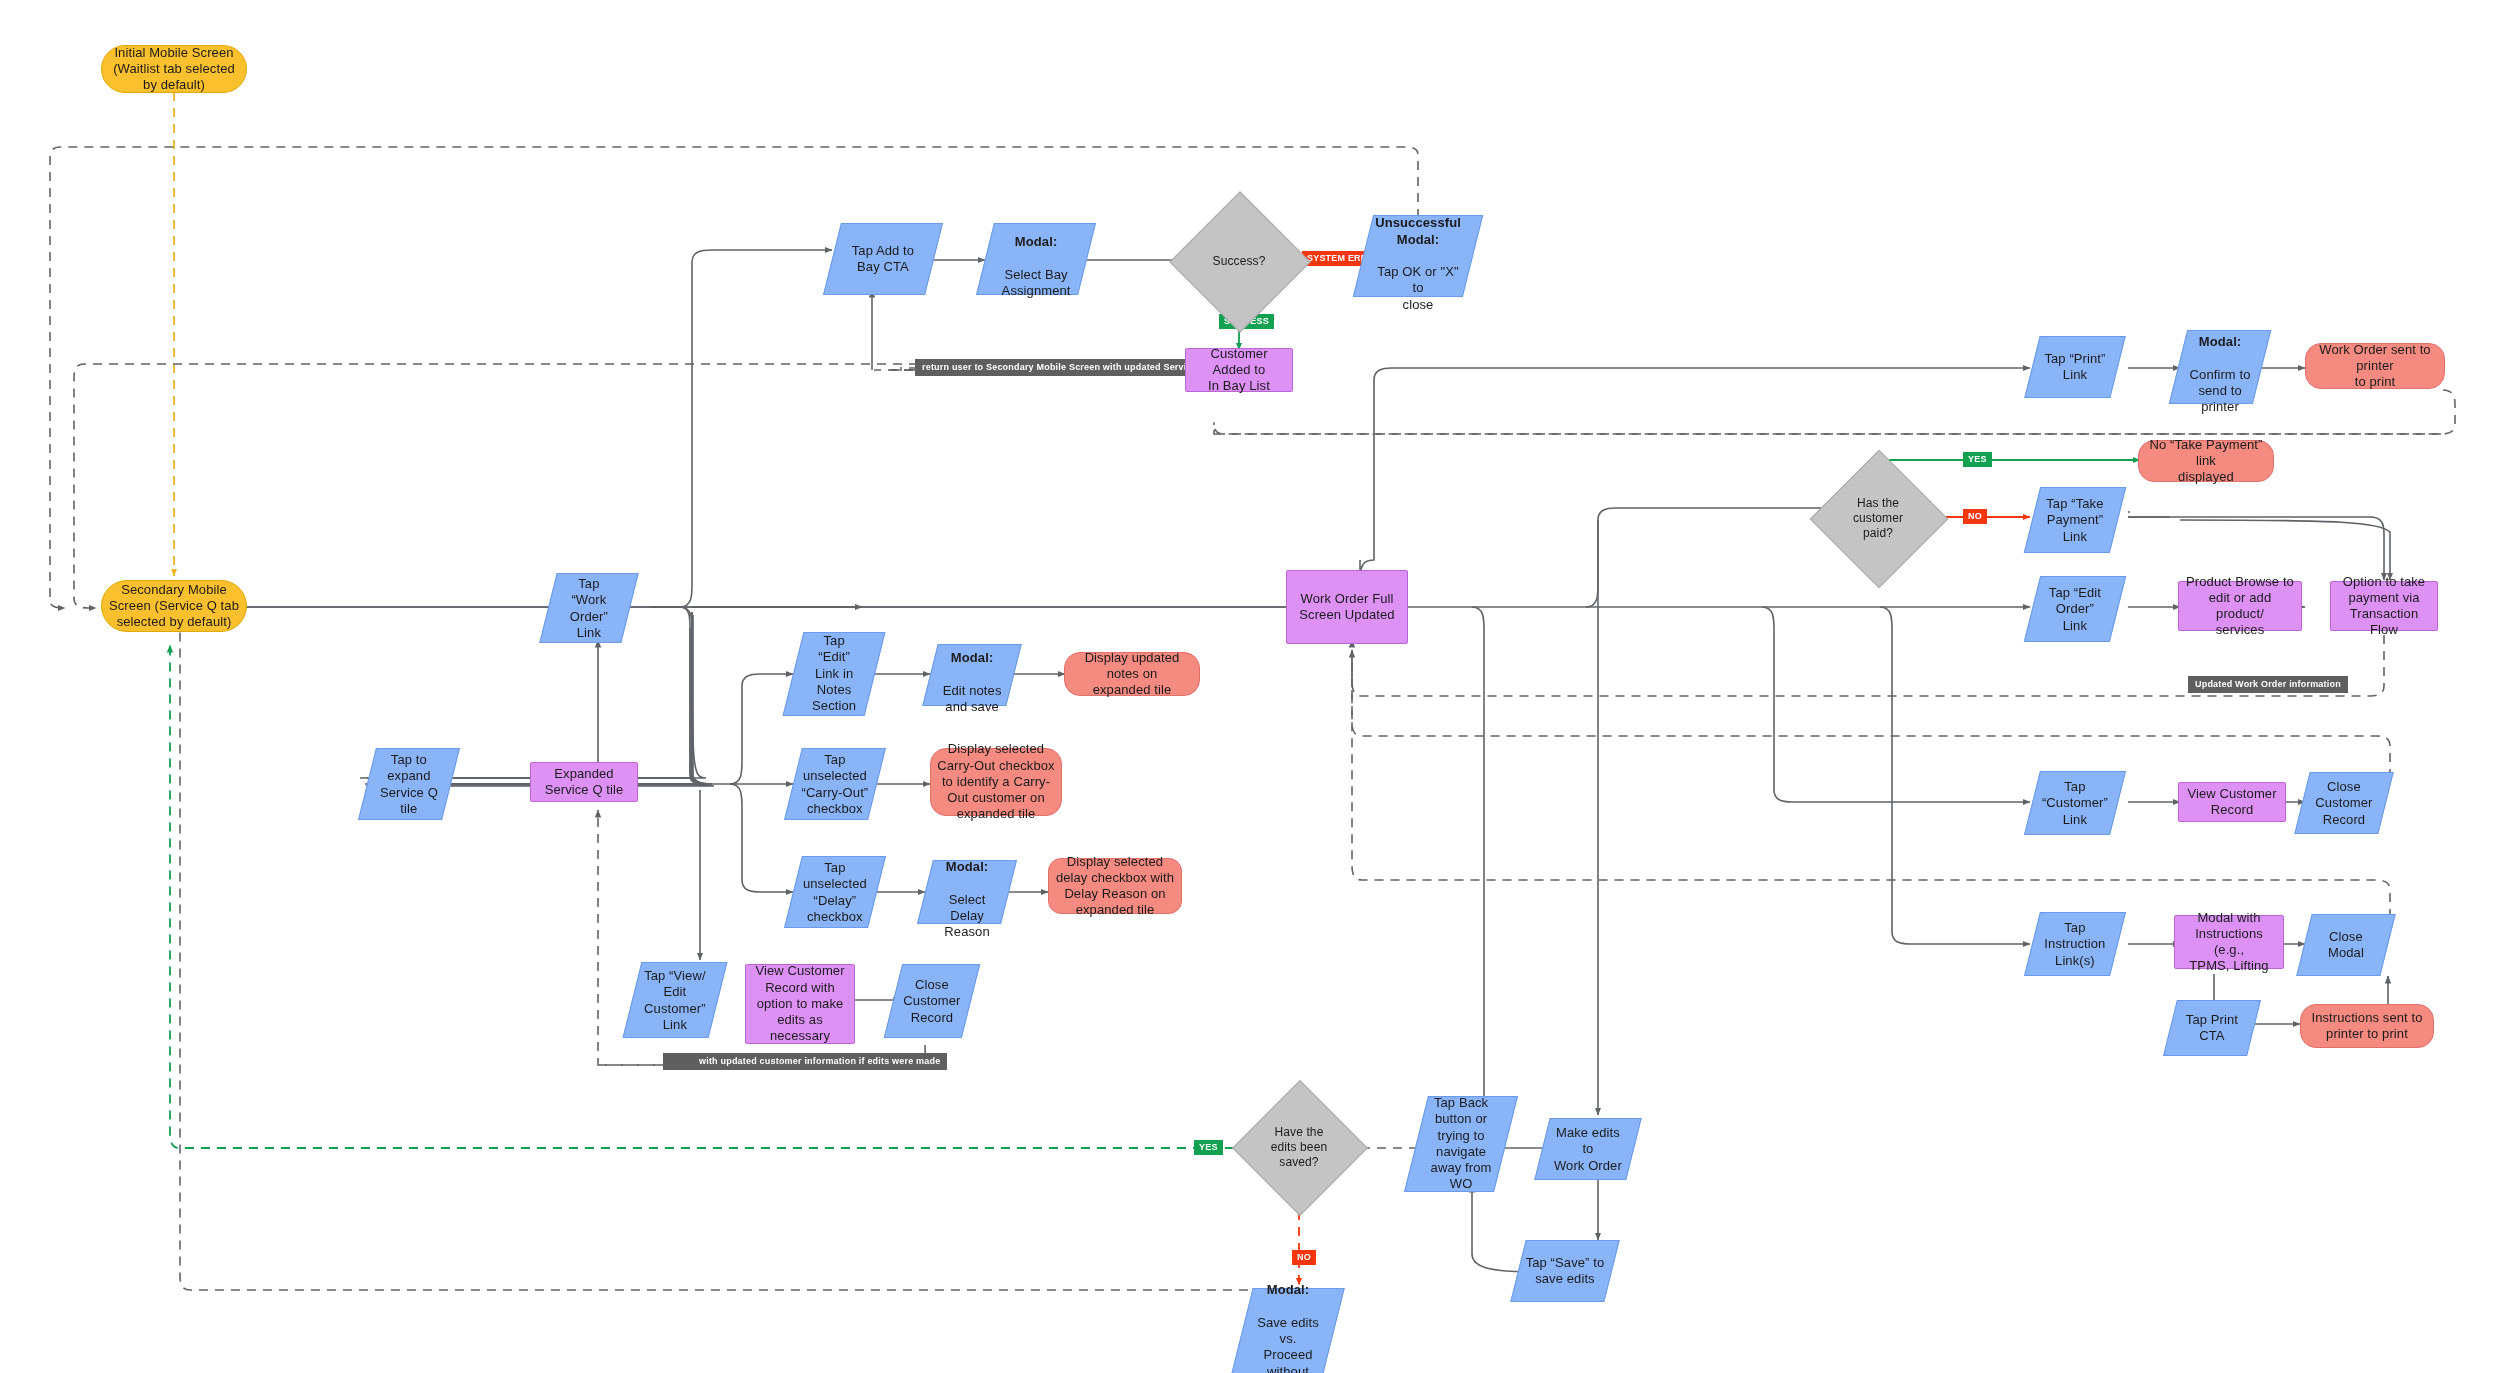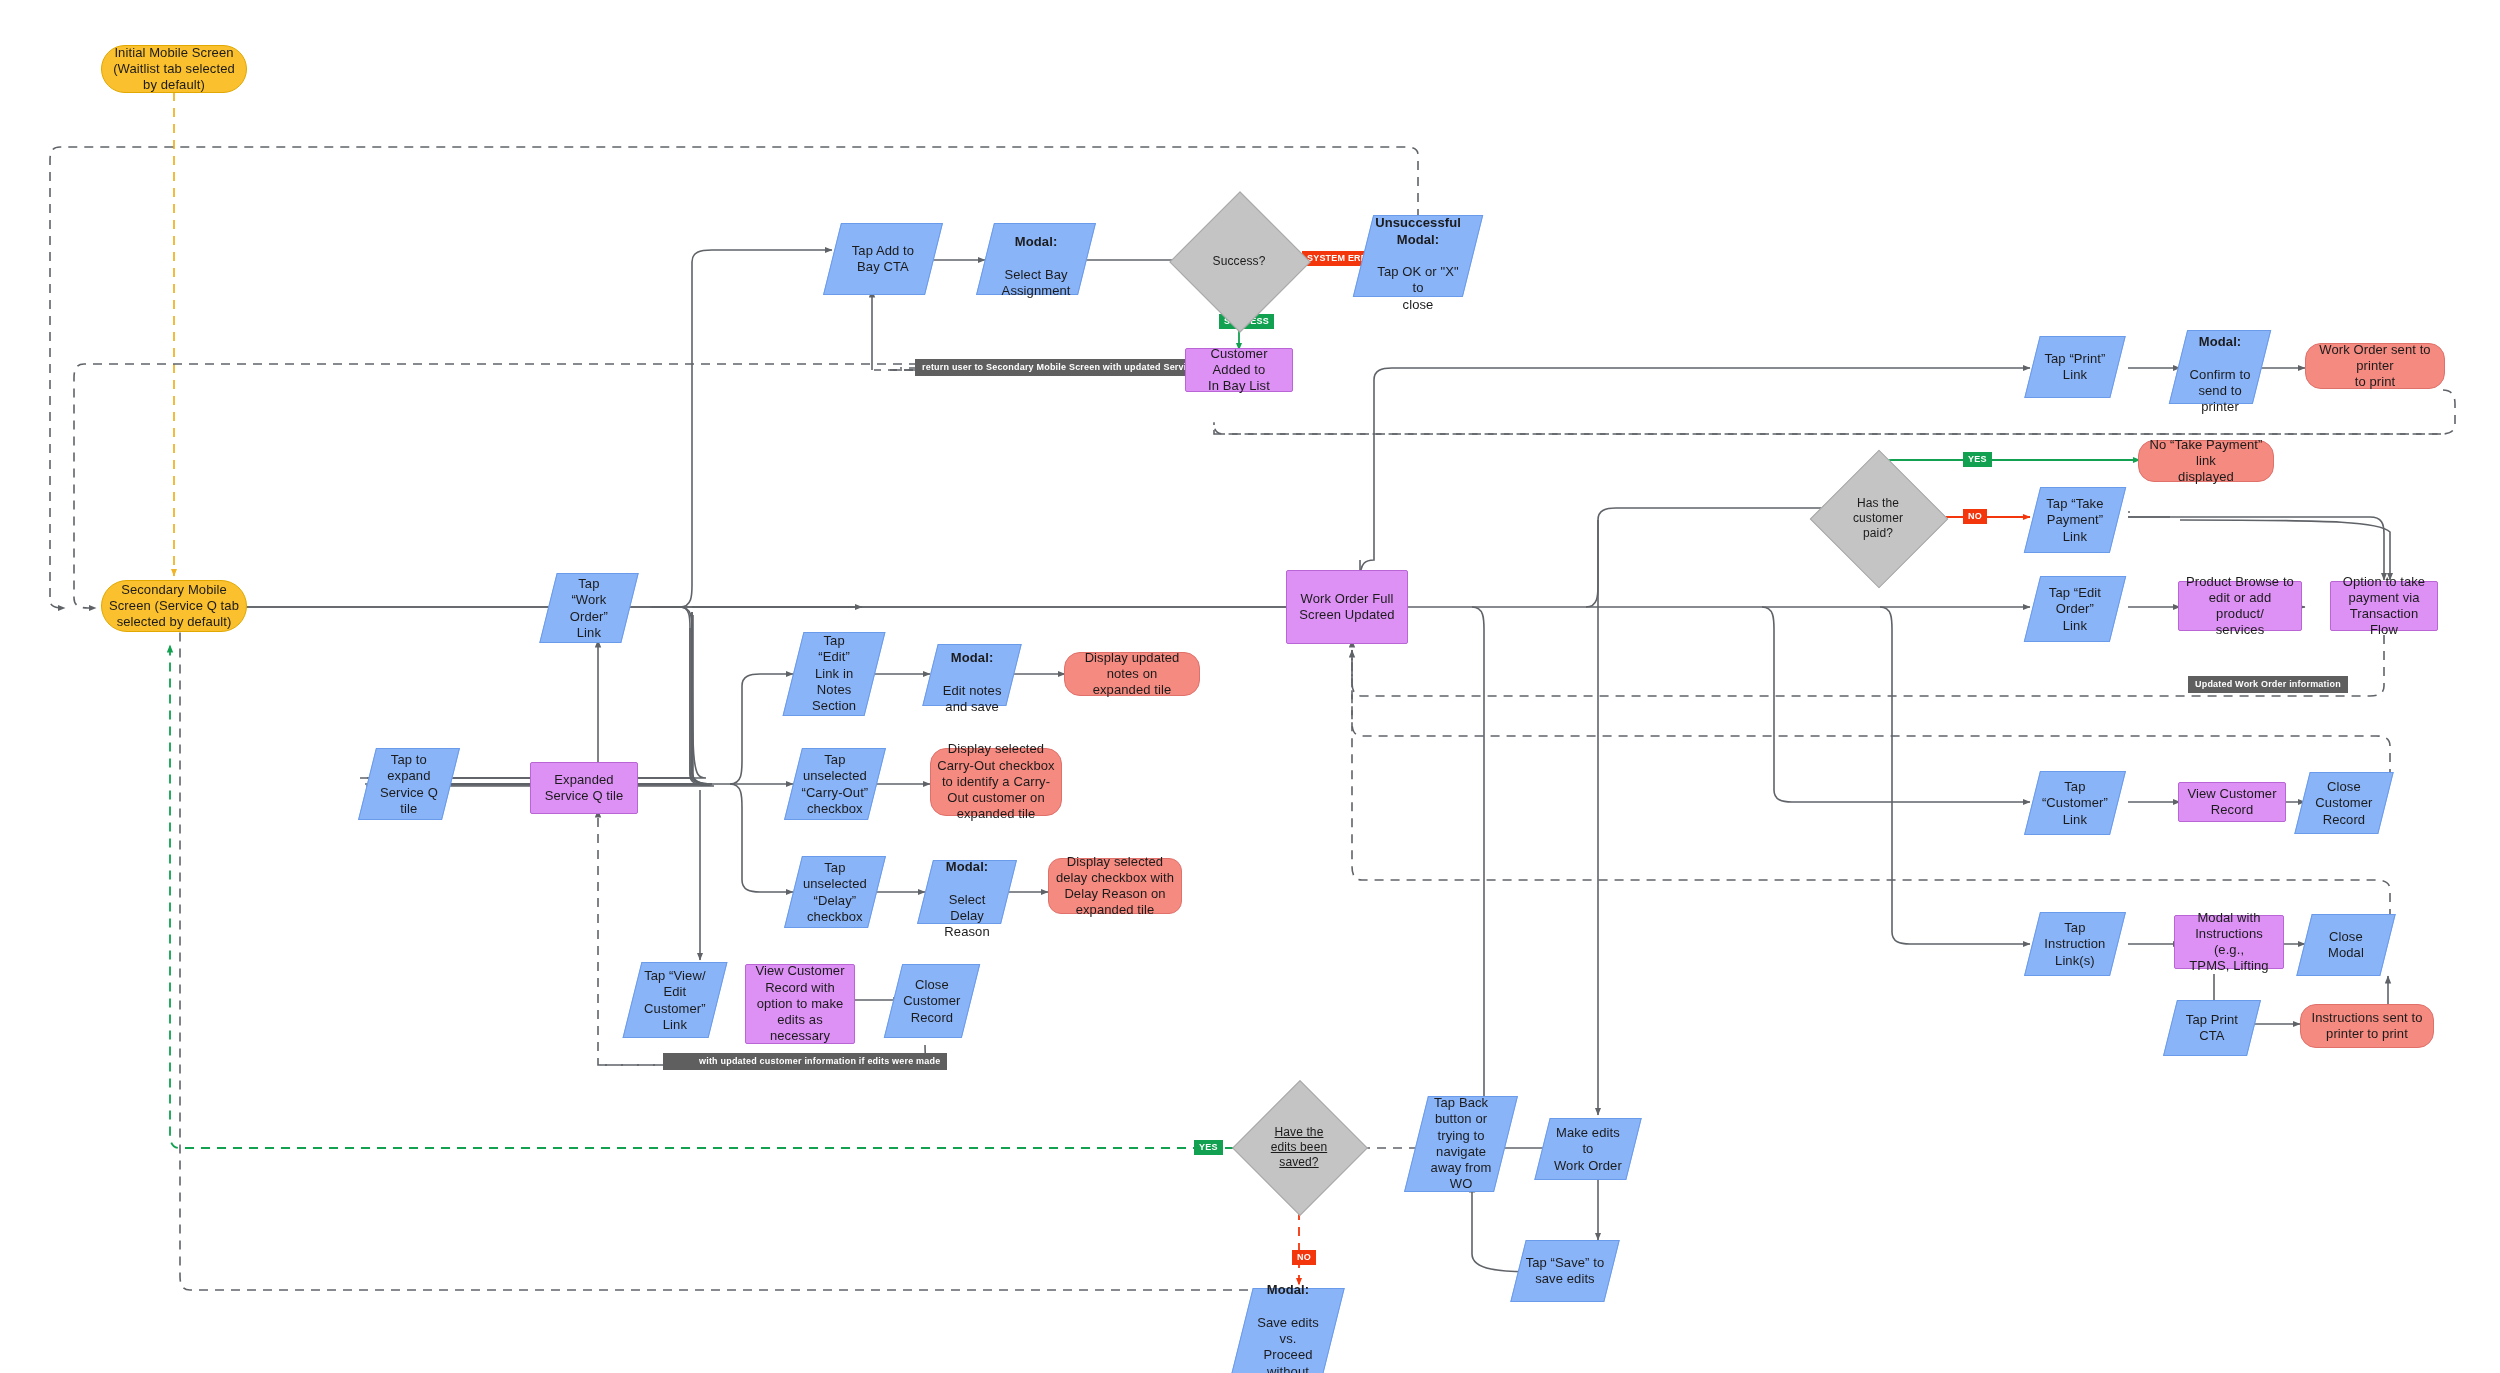--- a/index.html
+++ b/index.html
@@ -269,21 +269,21 @@
 Link</span>
   </div>
 
   <div class="node n-action" style="left:367px;top:748px;width:84px;height:72px;">
     <span class="txt">Tap to
 expand
 Service Q
 tile</span>
   </div>
 
-  <div class="node n-state" style="left:530px;top:762px;width:108px;height:52px;">
+  <div class="node n-state" style="left:530px;top:762px;width:108px;height:40px;">
     <span class="txt">Expanded
 Service Q tile</span>
   </div>
 
   <div class="node n-action" style="left:793px;top:632px;width:82px;height:84px;">
     <span class="txt">Tap
 “Edit”
 Link in
 Notes
 Section</span>
@@ -446,21 +446,21 @@
   <div class="node n-action" style="left:2170px;top:1000px;width:84px;height:56px;">
     <span class="txt">Tap Print
 CTA</span>
   </div>
 
   <div class="node n-result" style="left:2300px;top:1004px;width:134px;height:44px;">
     <span class="txt">Instructions sent to
 printer to print</span>
   </div>
 
-  <div class="node n-dec" style="left:1252px;top:1100px;width:94px;height:94px;text-decoration:underline;">
+  <div class="node n-dec" style="left:1252px;top:1100px;width:94px;height:94px;">
     <span class="dia"></span>
     <span class="txt">Have the
 edits been
 saved?</span>
   </div>
 
   <div class="node n-action" style="left:1242px;top:1288px;width:92px;height:86px;">
     <span class="txt">
       <b class="b">Modal:</b><br>
       <span>Save edits vs.

